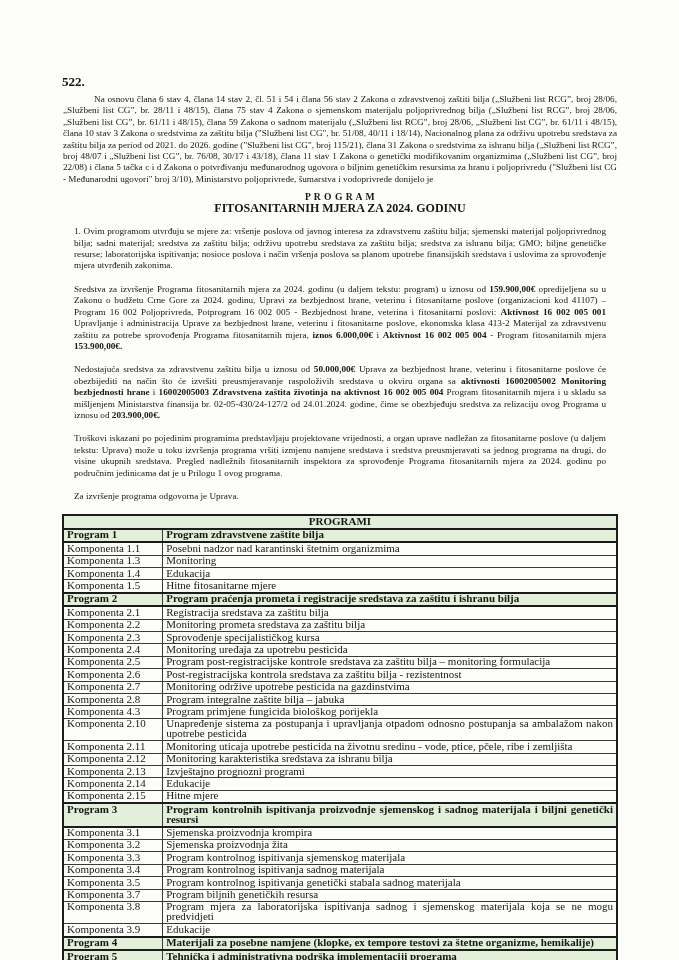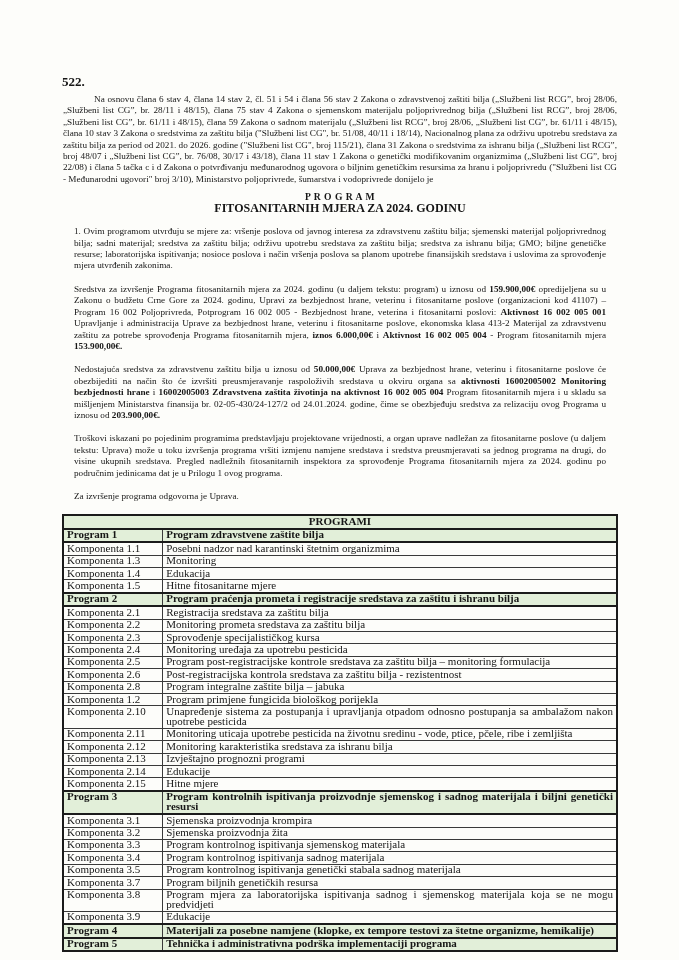--- a/index.html
+++ b/index.html
@@ -153,25 +153,29 @@
         </tr>
         <tr>
           <td>Komponenta 2.5</td>
           <td class="desc">Program post-registracijske kontrole sredstava za zaštitu bilja – monitoring formulacija</td>
         </tr>
         <tr>
           <td>Komponenta 2.6</td>
           <td class="desc">Post-registracijska kontrola sredstava za zaštitu bilja - rezistentnost</td>
         </tr>
         <tr>
+          <td>Komponenta 2.7</td>
+          <td class="desc">Monitoring održive upotrebe pesticida na gazdinstvima</td>
+        </tr>
+        <tr>
           <td>Komponenta 2.8</td>
           <td class="desc">Program integralne zaštite bilja – jabuka</td>
         </tr>
         <tr>
-          <td>Komponenta 1.2</td>
+          <td>Komponenta 4.3</td>
           <td class="desc">Program primjene fungicida biološkog porijekla</td>
         </tr>
         <tr>
           <td>Komponenta 2.10</td>
           <td class="desc">Unapređenje sistema za postupanja i upravljanja otpadom odnosno postupanja sa ambalažom nakon upotrebe pesticida</td>
         </tr>
         <tr>
           <td>Komponenta 2.11</td>
           <td class="desc">Monitoring uticaja upotrebe pesticida na životnu sredinu - vode, ptice, pčele, ribe i zemljišta</td>
         </tr>

